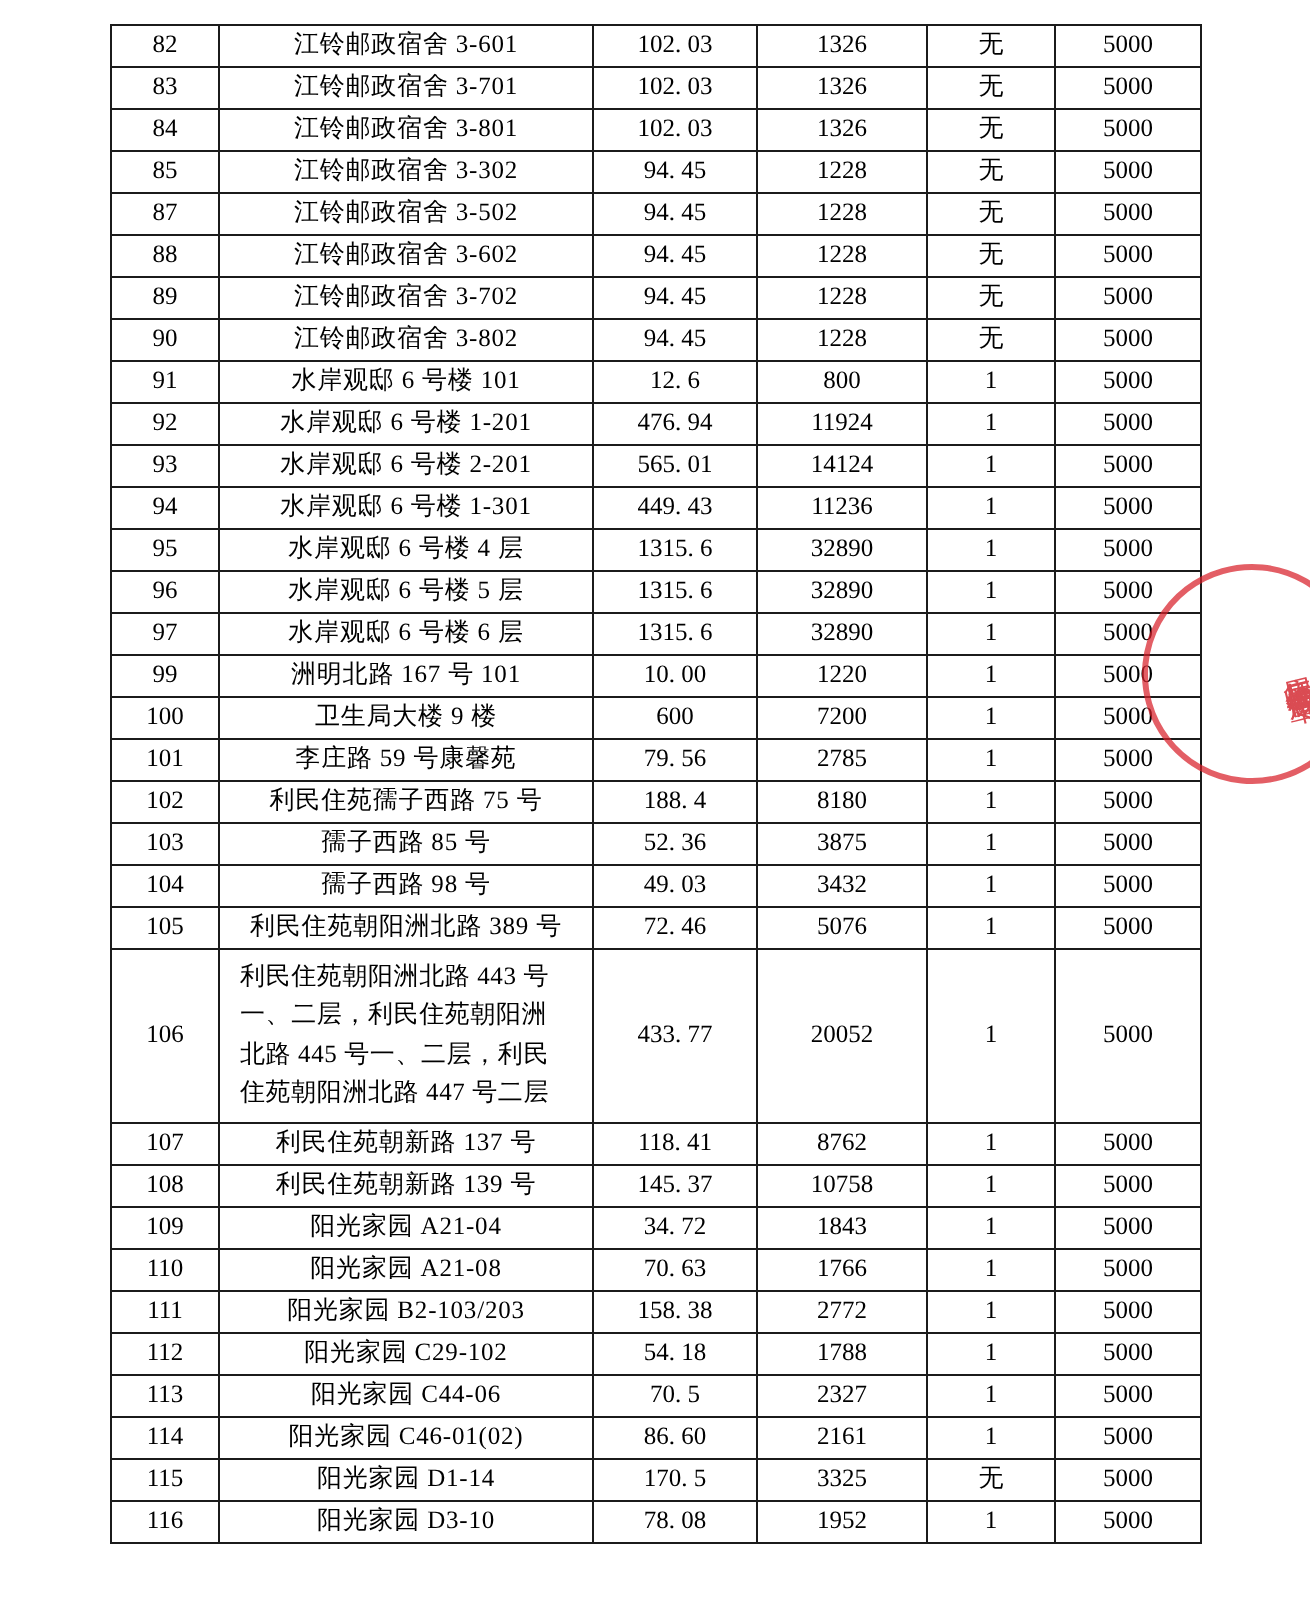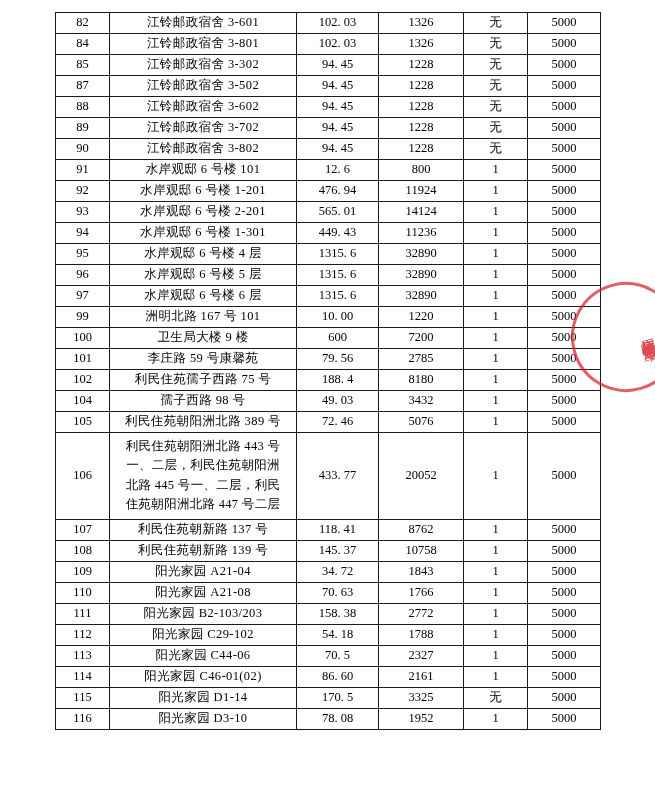--- a/index.html
+++ b/index.html
@@ -43,21 +43,21 @@
   col.c-area  { width: 82px; }
   col.c-amt   { width: 85px; }
   col.c-flag  { width: 64px; }
   col.c-last  { width: 73px; }
 
   td.name-cell {
     font-size: 12.5px;
     letter-spacing: 0.4px;
   }
   td.name-cell.multi {
-    text-align: center;
+    text-align: left;
     padding: 4px 10px;
     line-height: 1.55;
     letter-spacing: 0.3px;
   }
   td.num-cell {
     font-family: "Liberation Serif", "DejaVu Serif", serif;
     font-size: 12.5px;
   }
   
   #seal {
@@ -105,20 +105,28 @@
     <tbody id="table-body">
         <tr>
           <td class="num-cell">82</td>
           <td class="name-cell">江铃邮政宿舍 3-601</td>
           <td class="num-cell">102. 03</td>
           <td class="num-cell">1326</td>
           <td class="num-cell">无</td>
           <td class="num-cell">5000</td>
         </tr>
         <tr>
+          <td class="num-cell">83</td>
+          <td class="name-cell">江铃邮政宿舍 3-701</td>
+          <td class="num-cell">102. 03</td>
+          <td class="num-cell">1326</td>
+          <td class="num-cell">无</td>
+          <td class="num-cell">5000</td>
+        </tr>
+        <tr>
           <td class="num-cell">84</td>
           <td class="name-cell">江铃邮政宿舍 3-801</td>
           <td class="num-cell">102. 03</td>
           <td class="num-cell">1326</td>
           <td class="num-cell">无</td>
           <td class="num-cell">5000</td>
         </tr>
         <tr>
           <td class="num-cell">85</td>
           <td class="name-cell">江铃邮政宿舍 3-302</td>
@@ -241,20 +249,28 @@
         </tr>
         <tr>
           <td class="num-cell">102</td>
           <td class="name-cell">利民住苑孺子西路 75 号</td>
           <td class="num-cell">188. 4</td>
           <td class="num-cell">8180</td>
           <td class="num-cell">1</td>
           <td class="num-cell">5000</td>
         </tr>
         <tr>
+          <td class="num-cell">103</td>
+          <td class="name-cell">孺子西路 85 号</td>
+          <td class="num-cell">52. 36</td>
+          <td class="num-cell">3875</td>
+          <td class="num-cell">1</td>
+          <td class="num-cell">5000</td>
+        </tr>
+        <tr>
           <td class="num-cell">104</td>
           <td class="name-cell">孺子西路 98 号</td>
           <td class="num-cell">49. 03</td>
           <td class="num-cell">3432</td>
           <td class="num-cell">1</td>
           <td class="num-cell">5000</td>
         </tr>
         <tr>
           <td class="num-cell">105</td>
           <td class="name-cell">利民住苑朝阳洲北路 389 号</td>

